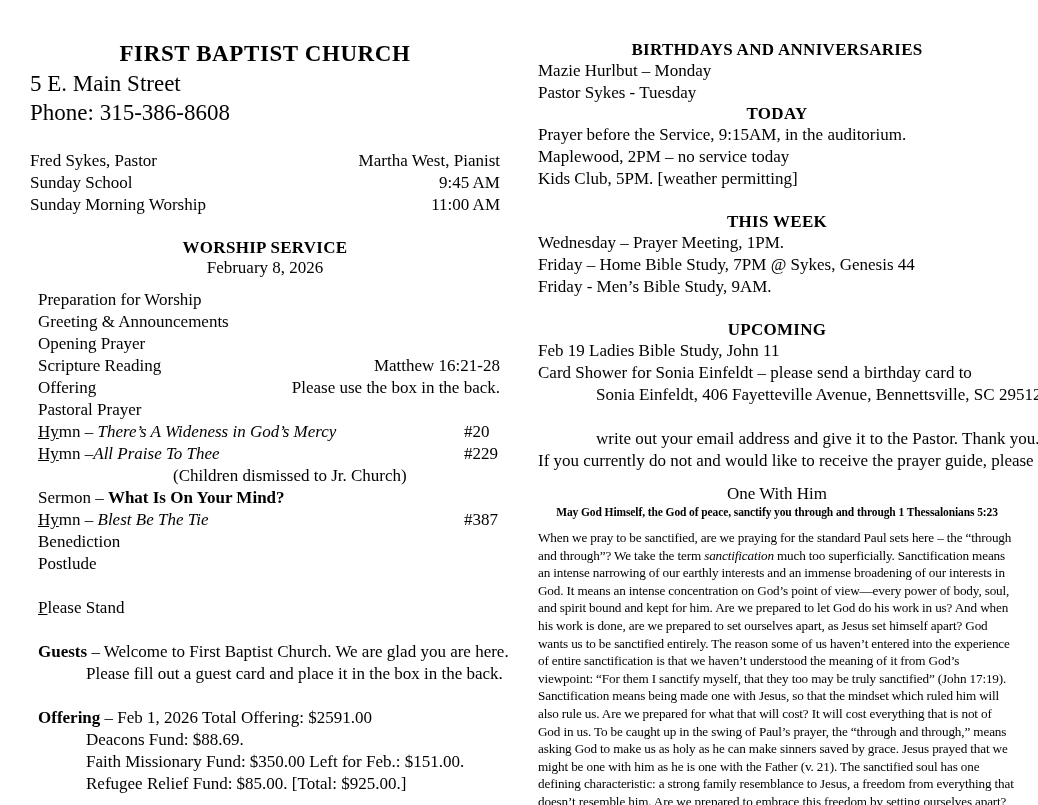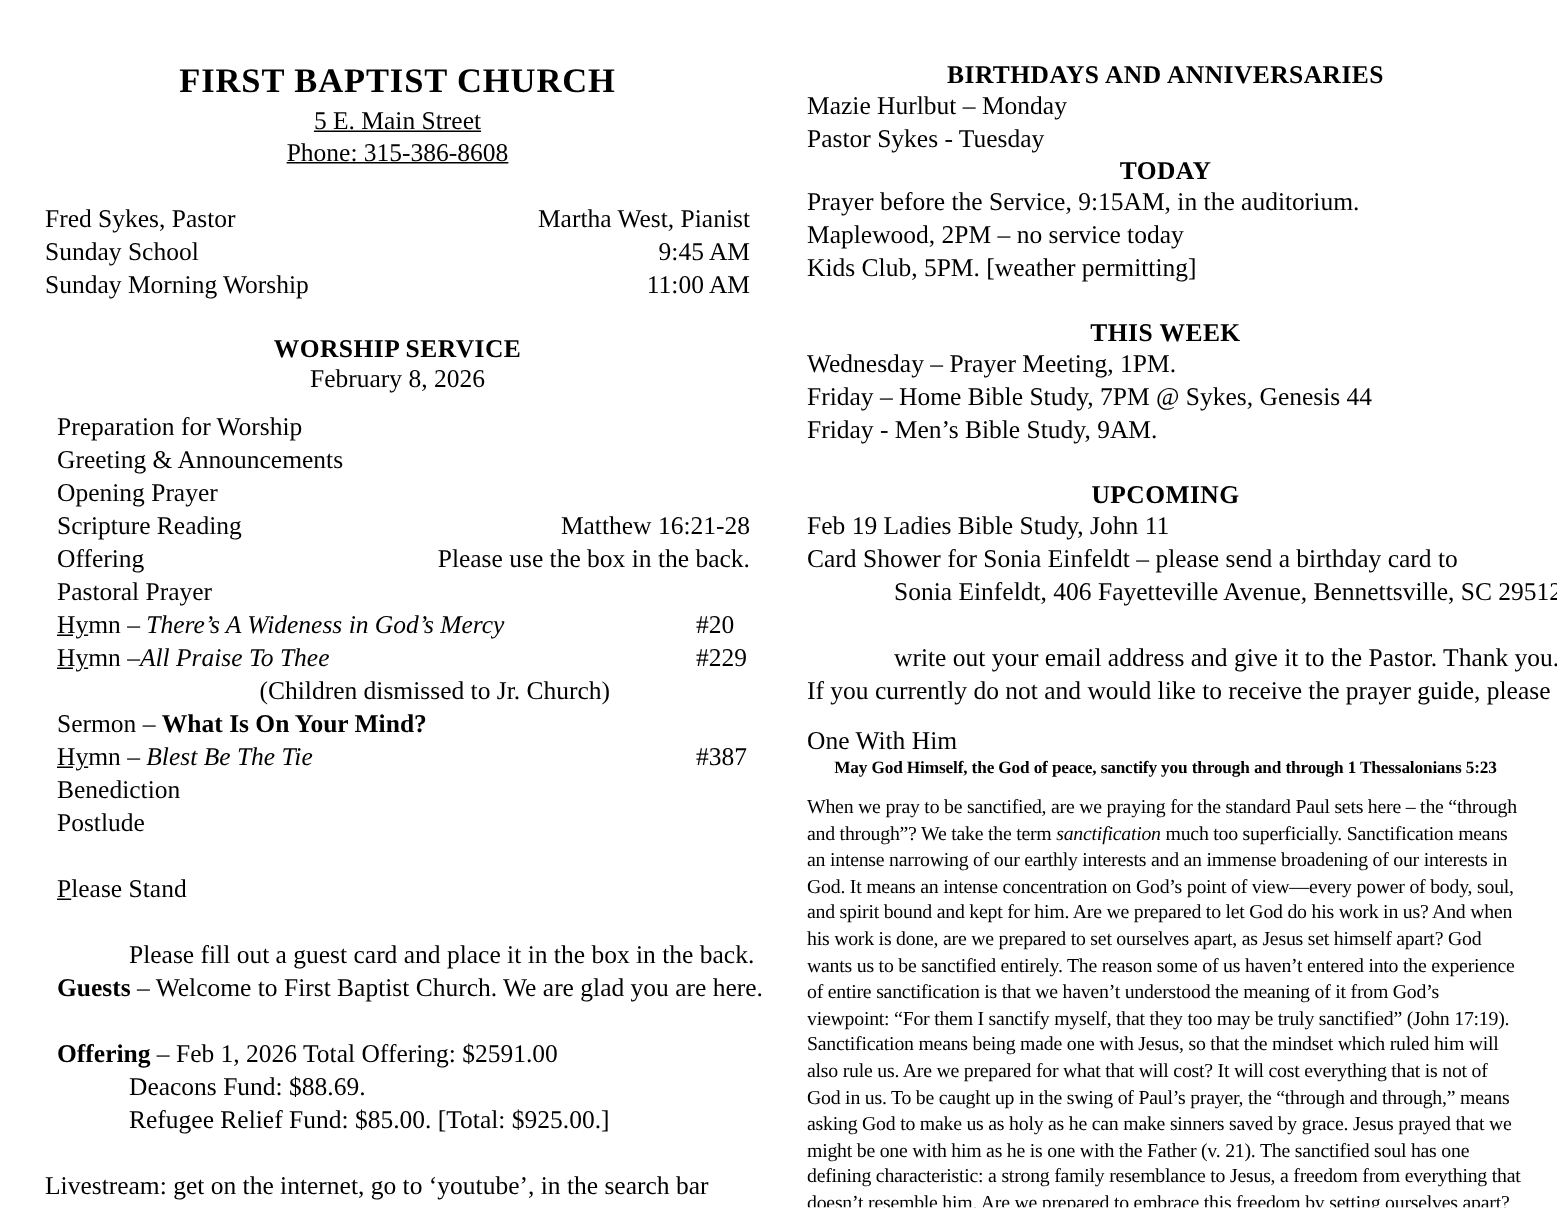--- a/index.html
+++ b/index.html
@@ -32,24 +32,23 @@
   
   .church-name {
     font-size: 23px;
     font-weight: bold;
     letter-spacing: 0.6px;
     text-align: center;
     margin-top: 42px;
     line-height: 1.05;
   }
   .addr, .phone {
-    font-size: 17px;
-    text-align: center;
+    font-size: 23px;
+    text-align: left;
     line-height: 1.25;
-    text-decoration: underline;
   }
   .addr { margin-top: 4px; }
 
   
   .row {
     position: relative;
     font-size: 17px;
     line-height: 22px;
     height: 22px;
     white-space: nowrap;
@@ -83,20 +82,21 @@
   
   .r-line {
     font-size: 17px;
     line-height: 22px;
     white-space: nowrap;
   }
   .r-indent { padding-left: 58px; }
 
   .devo-title {
     font-size: 17px;
+    text-align: center;
     line-height: 22px;
   }
   .devo-verse {
     font-size: 11.5px;
     font-weight: bold;
     text-align: center;
     line-height: 14px;
     letter-spacing: -0.1px;
   }
   .devo-body {
@@ -189,29 +189,30 @@
       <div class="line">Postlude</div>
 
       <div class="spacer-m"></div>
 
       <div class="line"><span class="u">P</span><span>lease Stand</span></div>
     </div>
 
     <div class="spacer-m"></div>
 
     <div class="indent-1">
+      <div class="line"><span class="b">Guests</span><span> – Welcome to First Baptist Church.  We are glad you are here.</span></div>
       <div class="line indent-2">Please fill out a guest card and place it in the box in the back.</div>
-      <div class="line"><span class="b">Guests</span><span> – Welcome to First Baptist Church.  We are glad you are here.</span></div>
     </div>
 
     <div class="spacer-m"></div>
 
     <div class="indent-1">
       <div class="line"><span class="b">Offering</span><span> – Feb 1, 2026 Total Offering: $2591.00</span></div>
       <div class="line indent-2">Deacons Fund: $88.69.</div>
+      <div class="line indent-2">Faith Missionary Fund: $350.00 Left for Feb.: $151.00.</div>
       <div class="line indent-2">Refugee Relief Fund: $85.00.  [Total: $925.00.]</div>
     </div>
 
     <div class="spacer-m"></div>
 
     <div>
       <div class="line">Livestream: get on the internet, go to ‘youtube’, in the search bar</div>
 
     </div>
 

